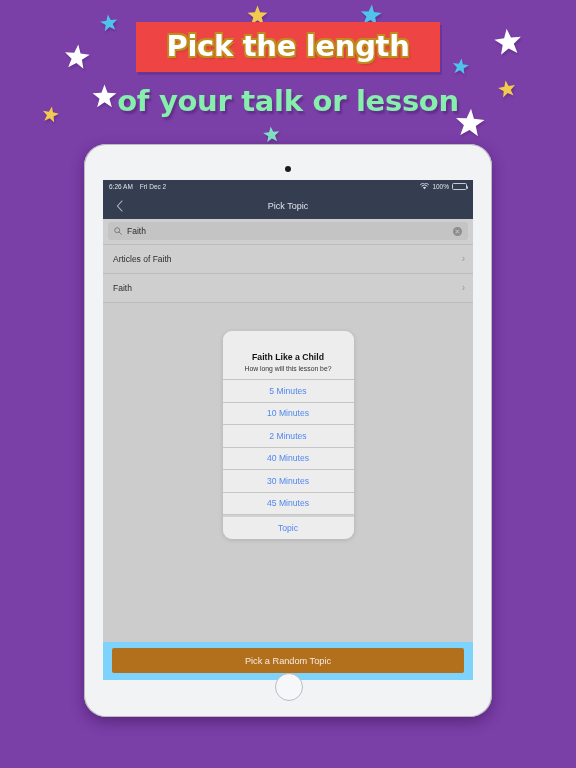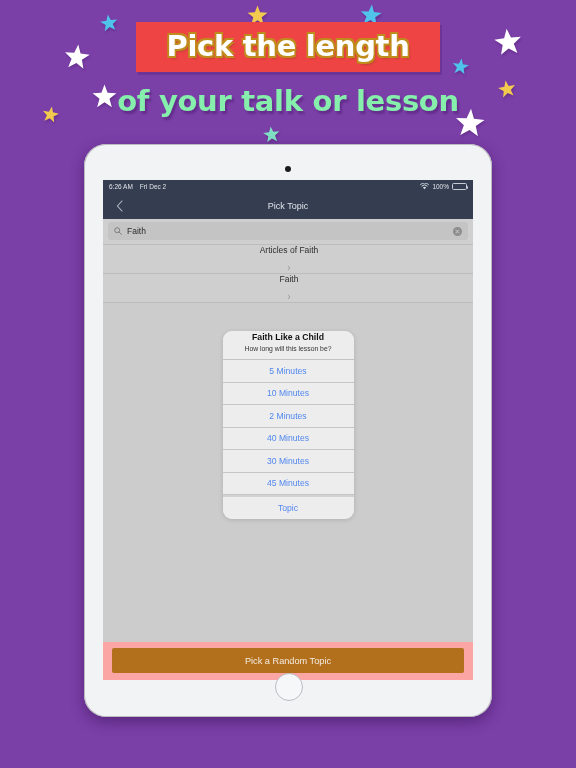--- a/index.html
+++ b/index.html
@@ -217,21 +217,20 @@
   #topic-list { flex: none; }
   .topic-row {
     height: 28px;
     background: #cfcfcf;
     border-bottom: 1px solid #bcbcbc;
     border-top: 1px solid #bcbcbc;
     display: flex;
     align-items: center;
     padding: 0 8px 0 10px;
     margin-top: -1px;
-    flex-direction: column;
   }
   .topic-row:first-child { margin-top: 0; }
   .topic-label {
     flex: 1;
     font-size: 8.5px;
     color: #2d2d2d;
     font-family: "Liberation Sans", sans-serif;
   }
   .topic-chevron { color: #9a9a9a; font-size: 10px; line-height: 1; }
 
@@ -249,21 +248,21 @@
     top: 28px;
     width: 131px;
     margin-left: -65.5px;
     background: #dcdcdc;
     border-radius: 9px;
     overflow: hidden;
     box-shadow: 0 1px 5px rgba(0,0,0,0.14);
   }
   #dialog-header {
     background: #ededed;
-    padding: 1px 8px 7px 8px;
+    padding: 21px 8px 7px 8px;
     text-align: center;
     border-bottom: 0.6px solid #c4c4c4;
   }
   #dialog-title {
     font-size: 8.7px;
     font-weight: bold;
     color: #121212;
     font-family: "Liberation Sans", sans-serif;
   }
   #dialog-subtitle {
@@ -284,21 +283,21 @@
     font-family: "Liberation Sans", sans-serif;
   }
   .dialog-option.separated {
     border-top: 2.5px solid #d2d2d2;
   }
   .dialog-option:last-child { border-bottom: none; }
 
   
   #bottom-bar {
     flex: none;
-    background: #fca5a5;
+    background: #7dd3fc;
     padding: 6px 9px 7px 9px;
   }
   #random-topic-button {
     background: #b2701d;
     border-radius: 2px;
     height: 25px;
     display: flex;
     align-items: center;
     justify-content: center;
     color: #f4ece2;

